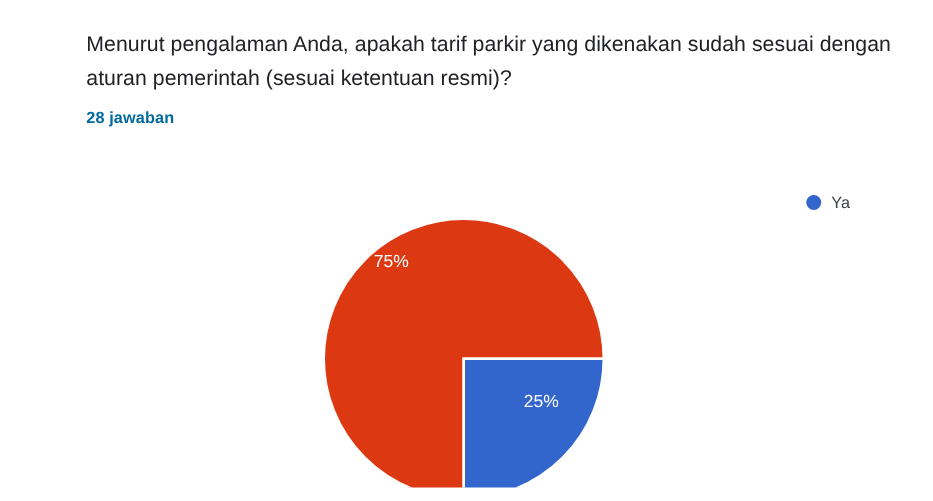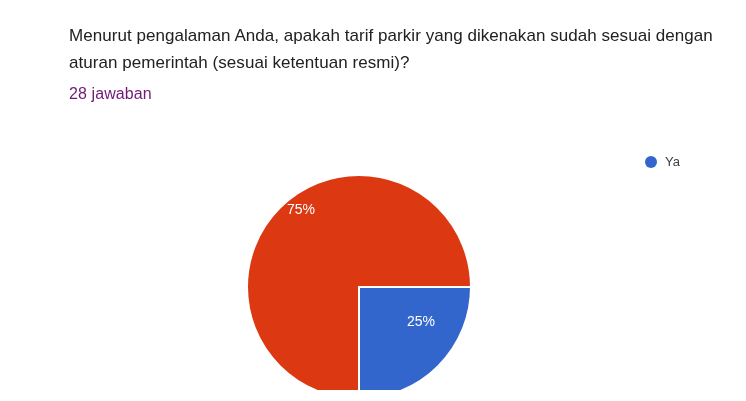--- a/index.html
+++ b/index.html
@@ -37,39 +37,39 @@
     line-height: 27px;
     color: #202124;
     font-weight: 400;
     letter-spacing: 0.05px;
     margin: 0;
     white-space: pre-wrap;
   }
 
   #response-count {
     margin-top: 9px;
-    font-size: 16px;
+    font-size: 13px;
     line-height: 17px;
-    color: #701a75;
-    font-weight: 400;
+    color: #0369a1;
+    font-weight: 700;
     letter-spacing: 0.1px;
   }
 
   
   #chart-area {
     position: absolute;
     left: 0;
     top: 120px;
     width: 746px;
     height: 281px;
   }
 
   #pie-wrap {
     position: absolute;
-    left: 188px;
+    left: 200px;
     top: 20px;
     width: 260px;
     height: 250px;
   }
 
   #pie-svg {
     display: block;
   }
 
   .slice-label {

